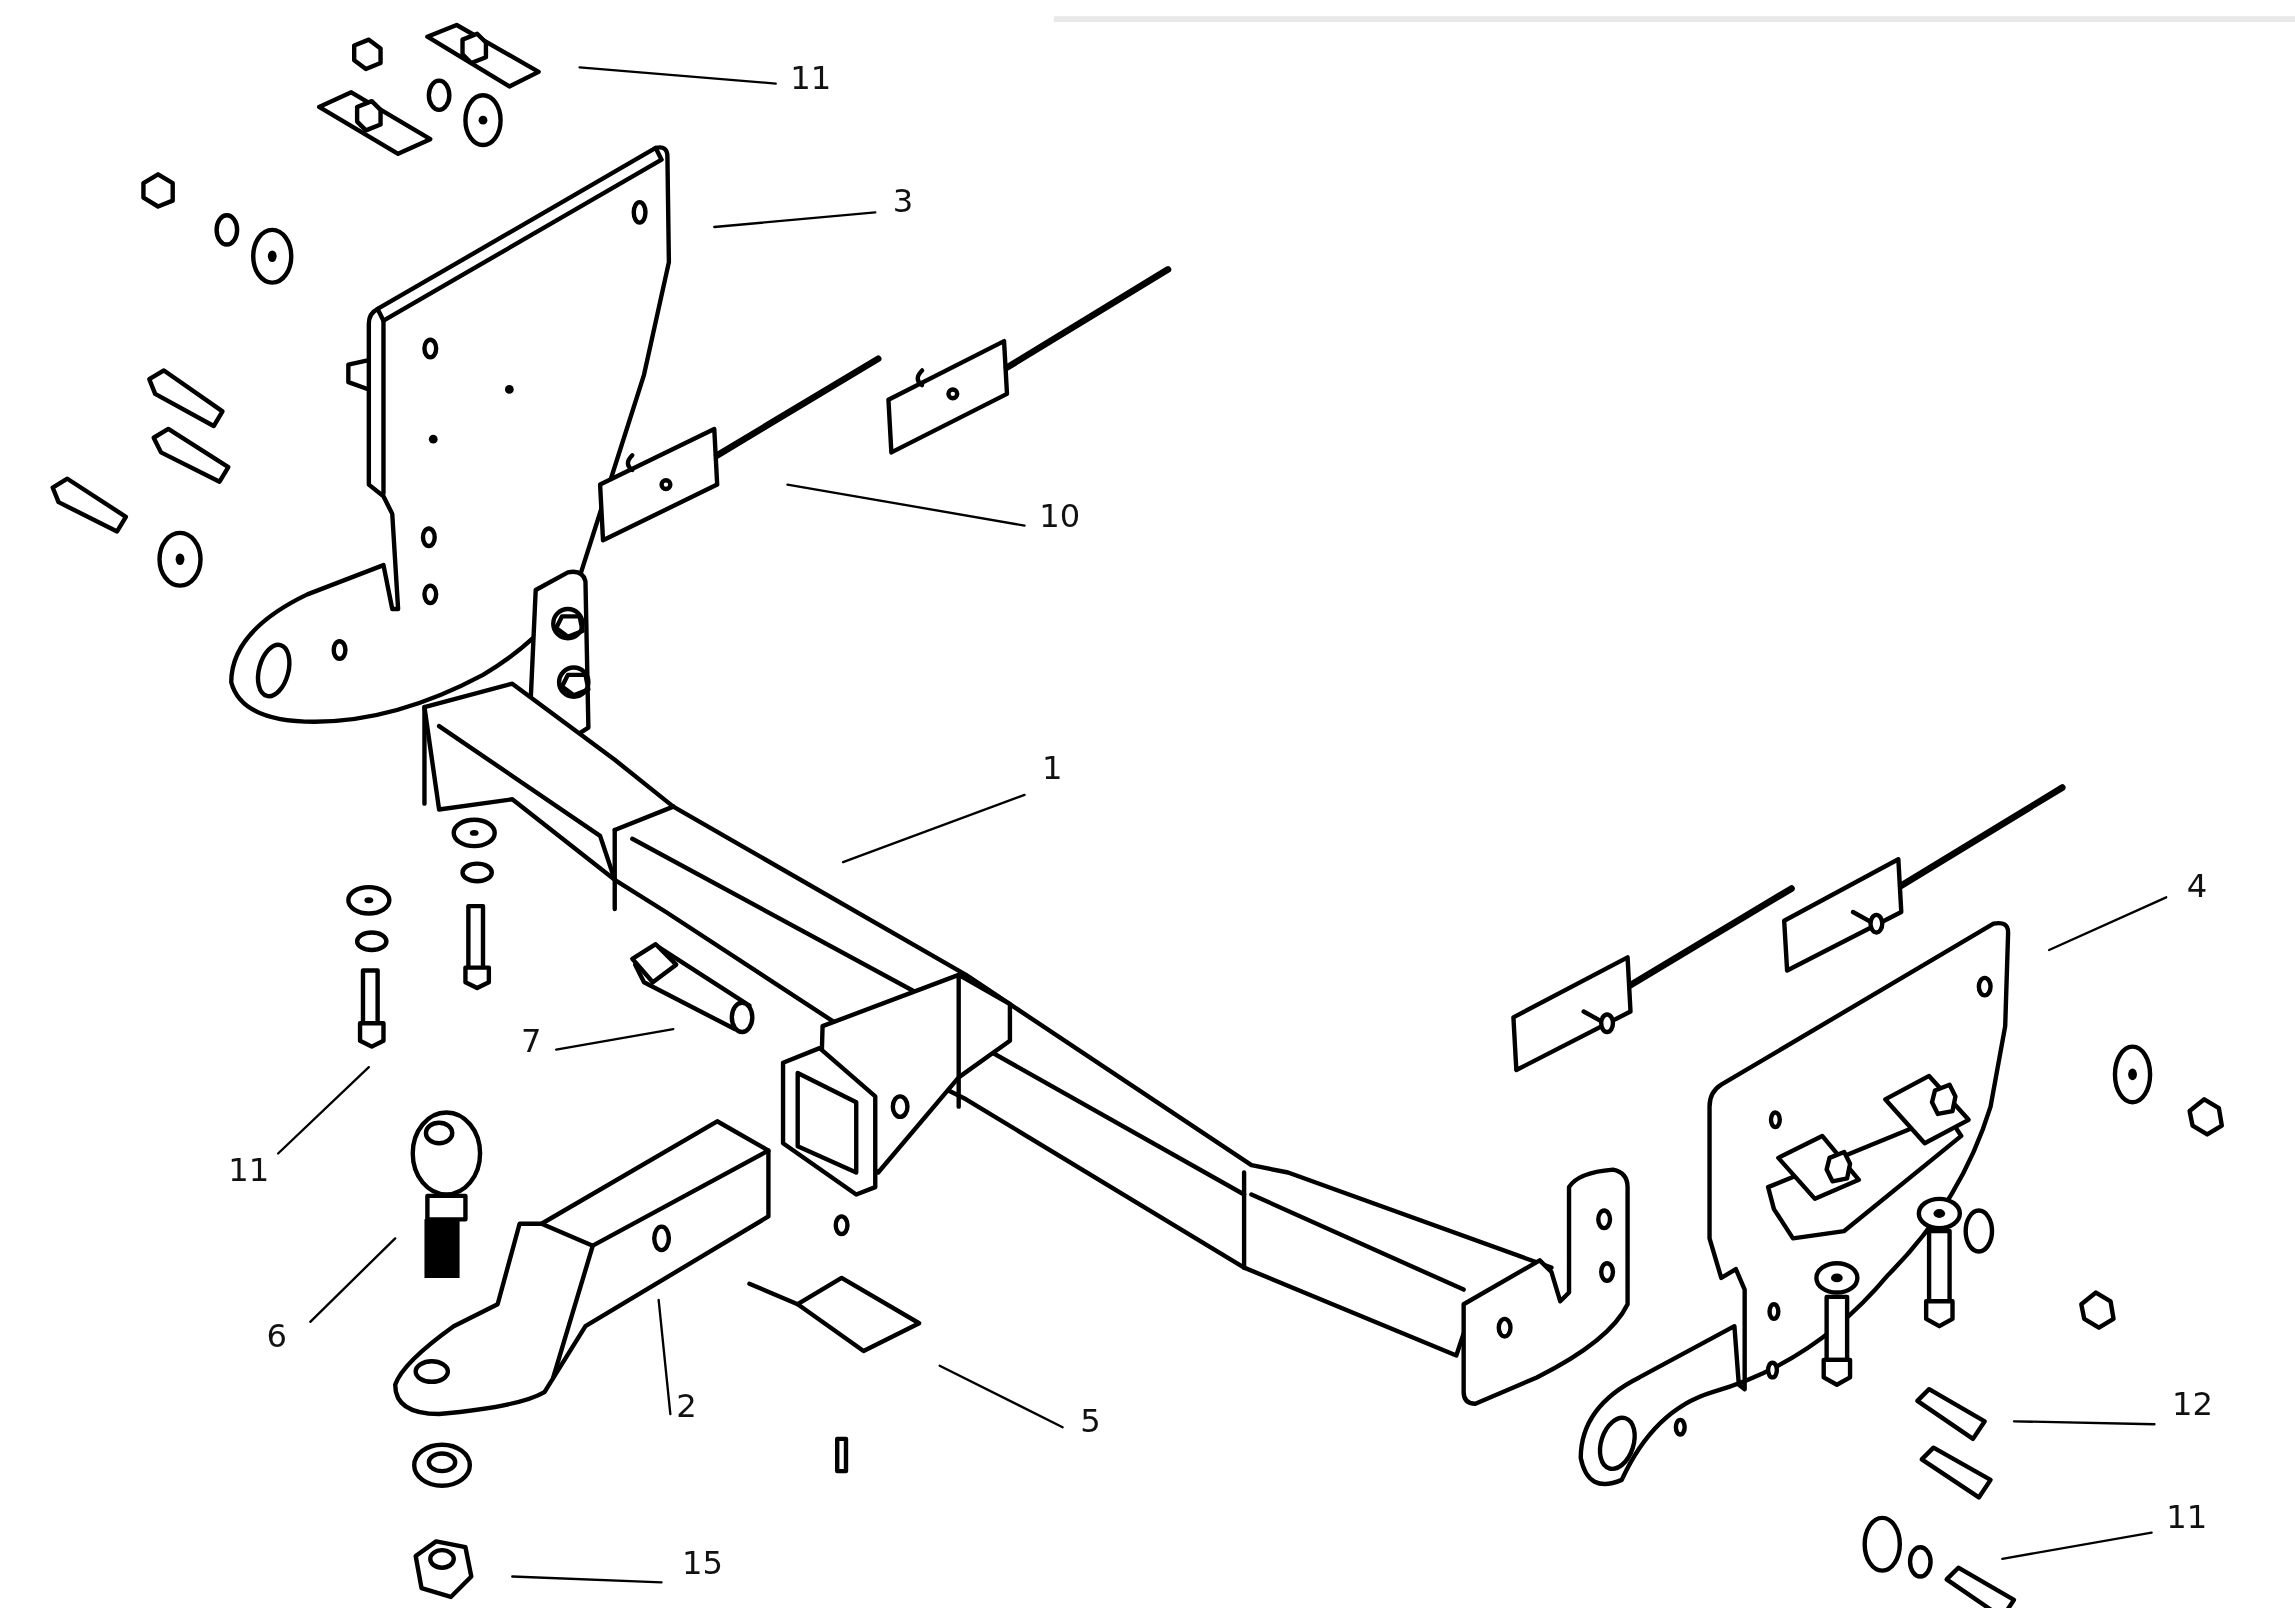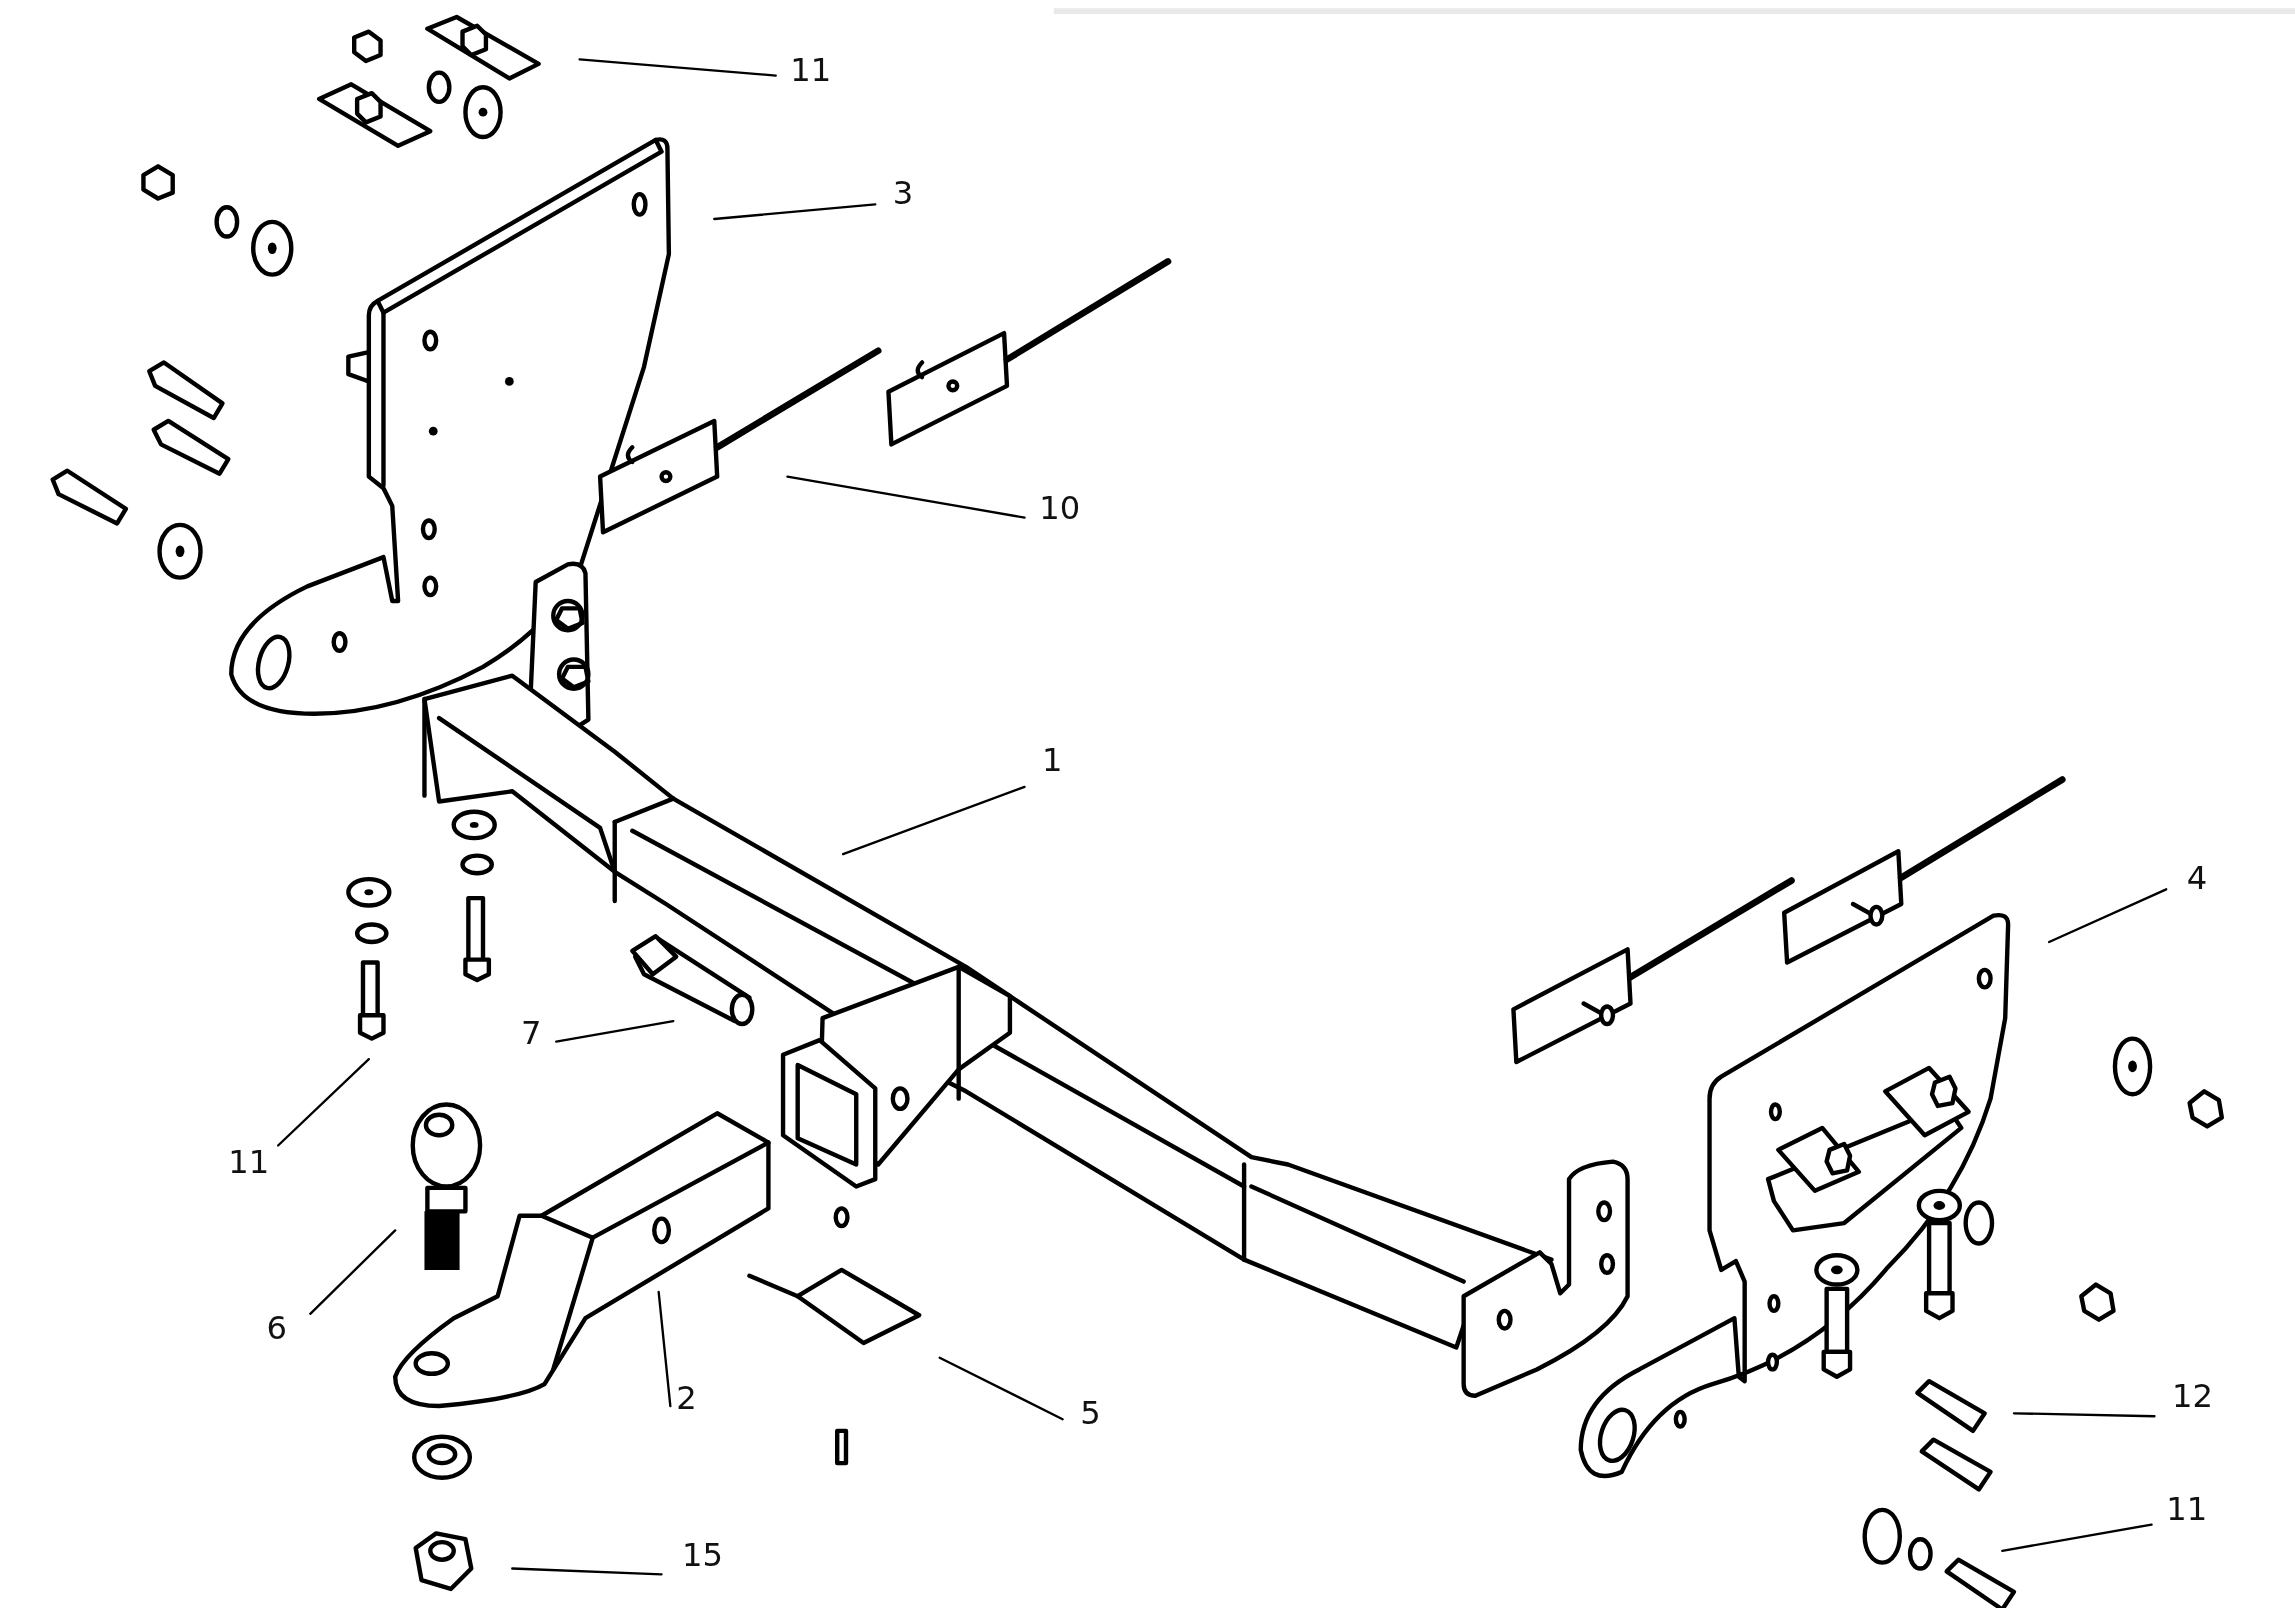--- a/index.html
+++ b/index.html
@@ -1,17 +1,17 @@
 <!DOCTYPE html>
 <html style="font-size:12.6px"><head>
 <meta charset="utf-8">
 <style>
   html, body { margin:0; padding:0; background:#ffffff; }
   body { width:2295px; height:1609px; overflow:hidden; }
-  #stage { position:absolute; left:0; top:8px; width:2295px; height:1484px;text-decoration:underline; }
+  #stage { position:absolute; left:0; top:16px; width:2295px; height:1484px;text-decoration:underline; }
   svg { display:block; }
   .ln { fill:none; stroke:#000; stroke-width:3; stroke-linejoin:round; stroke-linecap:round; }
   .lt { fill:none; stroke:#000; stroke-width:1.6; stroke-linecap:round; }
   .fw { fill:#fff; stroke:#000; stroke-width:3; stroke-linejoin:round; }
   .fb { fill:#000; }
   .rod { fill:none; stroke:#000; stroke-width:4.5; stroke-linecap:round; }
   .lbl { font-family:"DejaVu Sans", sans-serif; font-size:22px; fill:#111; }
   .hdr { fill:#e9e9e9; }
 </style>
 </head>

